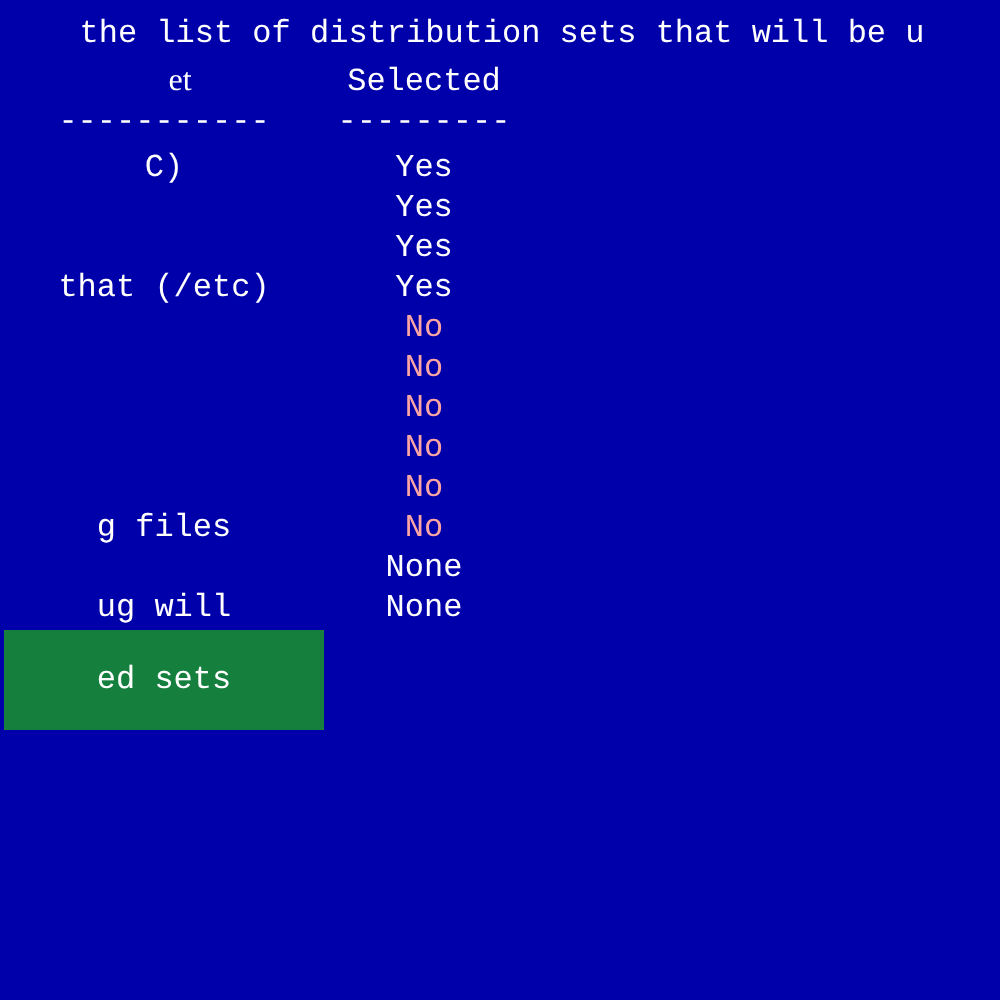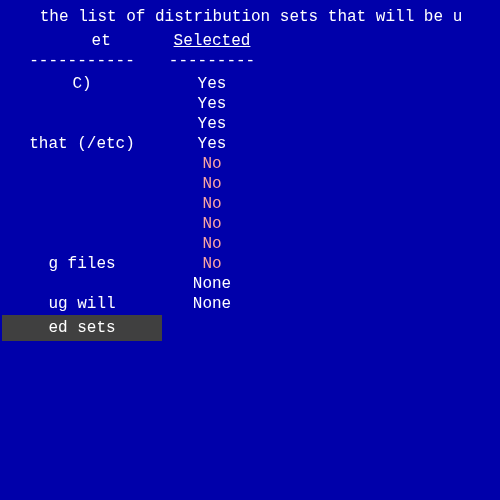--- a/index.html
+++ b/index.html
@@ -37,25 +37,25 @@
       padding-left: 2px;
     }
 
     .col-headers {
       display: flex;
       padding: 2px 0;
     }
 
     .col-set {
       width: 160px;
+      font-family: Liberation Serif, serif;
     }
 
     .col-selected {
       width: 100px;
-      text-decoration: underline;
     }
 
     .divider {
       display: flex;
       padding: 0 0 4px 0;
       color: #FFFFFF;
     }
 
     .divider-set {
       width: 160px;
@@ -151,17 +151,17 @@
     </div>
     <div class="table-row">
       <div class="cell-name"></div>
       <div class="cell-value none-value">None</div>
     </div>
     <div class="table-row">
       <div class="cell-name">ug will</div>
       <div class="cell-value none-value">None</div>
     </div>
     <div class="table-row">
-      <div class="cell-name" style="background-color: #404040; padding: 4px 2px;">ed sets</div>
+      <div class="cell-name" style="background-color: #15803d; padding: 16px 2px;">ed sets</div>
       <div class="cell-value"></div>
     </div>
   </div>
 </div>
 
 </body></html>

